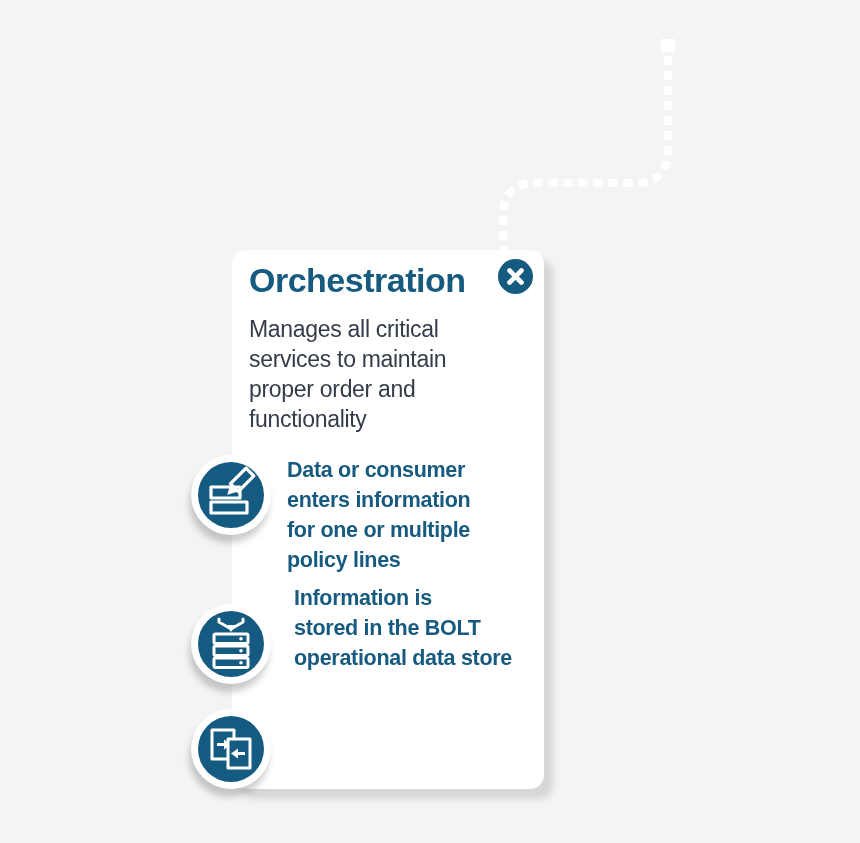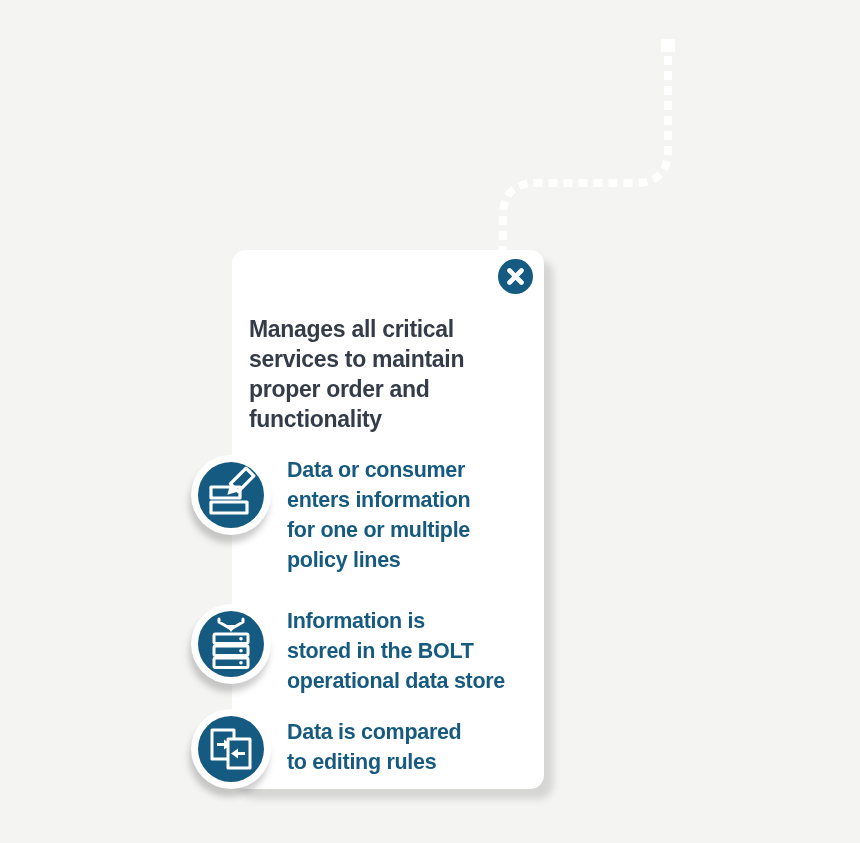--- a/index.html
+++ b/index.html
@@ -35,35 +35,35 @@
   .close-btn{
     position:absolute;left:266px;top:9px;
     width:35px;height:35px;border-radius:50%;
     background:#155a80;
     border:none;padding:0;cursor:pointer;
     display:flex;align-items:center;justify-content:center;
   }
   .card-desc{
     position:absolute;left:17px;top:64px;
     width:245px;
-    font-size:23px;font-weight:700;line-height:30px;
+    font-size:23px;font-weight:400;line-height:30px;
     letter-spacing:-0.3px;
     color:#343c49;
     white-space:pre-line;
   }
   .item-text{
     position:absolute;left:55px;
     width:250px;
     font-size:21.5px;font-weight:700;line-height:30px;
     letter-spacing:-0.3px;
     color:#175a80;
     white-space:pre-line;
   }
   .item-text.t1{top:205px;}
-  .item-text.t2{top:356px;}
+  .item-text.t2{top:333px;margin-left:7px;}
   .item-text.t3{top:467px;}
   .icon-circle{
     position:absolute;left:-41px;
     width:80px;height:80px;border-radius:50%;
     background:#ffffff;
     box-shadow:-2px 8px 6px rgba(90,90,90,0.30);
     display:flex;align-items:center;justify-content:center;
   }
   .icon-circle.c1{top:205px;}
   .icon-circle.c2{top:354px;}
@@ -79,20 +79,21 @@
 
 <div class="canvas">
 
   <svg class="connector-svg" viewBox="0 0 860 843">
     <rect x="661" y="39" width="14" height="13" fill="#ffffff"></rect>
     <path d="M 668 56 L 668 150 Q 668 183 635 183 L 536 183 Q 503 183 503 216 L 503 252" fill="none" stroke="#ffffff" stroke-width="8" stroke-dasharray="9 6"></path>
   </svg>
 
   <div class="card">
 
+    <div class="card-title">Orchestration</div>
 
     <button class="close-btn">
       <svg width="35" height="35" viewBox="0 0 35 35">
         <line x1="11.5" y1="11.5" x2="23.5" y2="23.5" stroke="#ffffff" stroke-width="4.6" stroke-linecap="round"></line>
         <line x1="23.5" y1="11.5" x2="11.5" y2="23.5" stroke="#ffffff" stroke-width="4.6" stroke-linecap="round"></line>
       </svg>
     </button>
 
     <div class="card-desc">Manages all critical
 services to maintain
@@ -139,17 +140,15 @@
         <svg width="66" height="66" viewBox="0 0 66 66">
           <rect x="14" y="14" width="22" height="29" fill="none" stroke="#ffffff" stroke-width="3" stroke-linejoin="round"></rect>
           <line x1="19" y1="28.5" x2="27" y2="28.5" stroke="#ffffff" stroke-width="3"></line>
           <polygon points="26,23.5 33,28.5 26,33.5" fill="#ffffff"></polygon>
           <rect x="30" y="23" width="22" height="29" fill="#155a80" stroke="#ffffff" stroke-width="3" stroke-linejoin="round"></rect>
           <line x1="47" y1="37.5" x2="39" y2="37.5" stroke="#ffffff" stroke-width="3"></line>
           <polygon points="40,32.5 33,37.5 40,42.5" fill="#ffffff"></polygon>
         </svg>
       </div>
     </div>
-    <div class="item-text t3">Data is compared
-to editing rules</div>
 
   </div>
 </div>
 
 </body></html>

